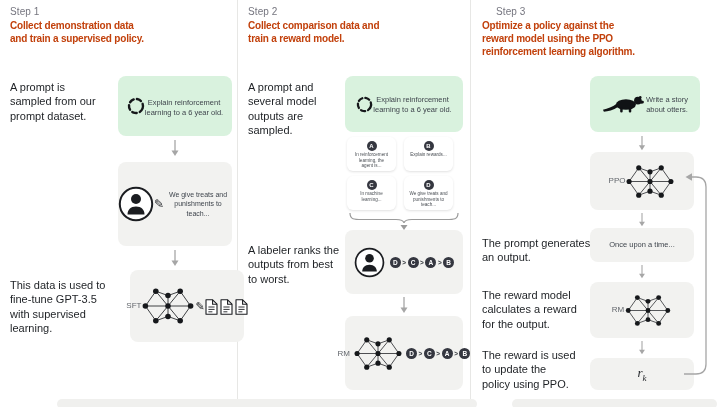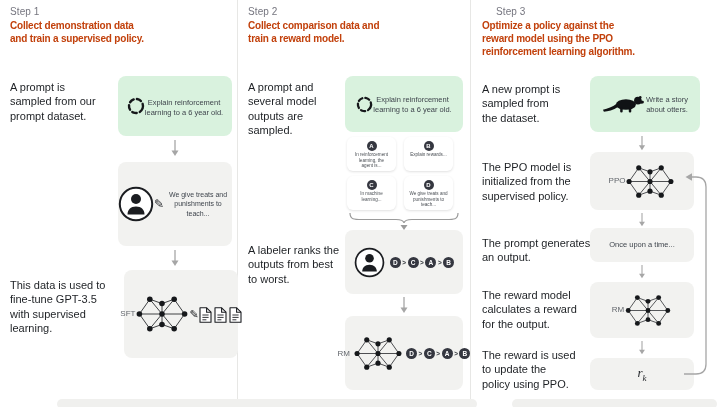--- a/index.html
+++ b/index.html
@@ -81,21 +81,21 @@
     <svg width="10" height="18" viewBox="0 0 10 18">
         <path d="M5,0 V11" stroke="#a6a6a6" stroke-width="1.3"></path>
         <path d="M1.5,10.5 L8.5,10.5 L5,16 Z" fill="#a6a6a6"></path>
       </svg>
   </div>
 
   <div class="desc" style="left:10px;top:278px;width:110px">This data is used to
 fine-tune GPT-3.5
 with supervised
 learning.</div>
-  <div class="card" style="left:124px;top:270px;width:114px;height:88px">
+  <div class="card" style="left:130px;top:270px;width:114px;height:72px">
     <div class="mlabel">SFT</div>
     <span>
       <svg width="54" height="40" viewBox="0 0 60 46">
         <path stroke="#24262a" stroke-width="1" fill="none" d="M4,23 L16,6 L30,11 L44,6 L56,23 L44,40 L30,35 L16,40 Z M30,23 L4,23 M30,23 L16,6 M30,23 L30,11 M30,23 L44,6 M30,23 L56,23 M30,23 L44,40 M30,23 L30,35 M30,23 L16,40"></path>
         <g fill="#16181b">
             <circle cx="4" cy="23" r="3.2"></circle>
             <circle cx="16" cy="6" r="3.2"></circle>
             <circle cx="30" cy="11" r="3.2"></circle>
             <circle cx="44" cy="6" r="3.2"></circle>
             <circle cx="56" cy="23" r="3.2"></circle>
@@ -231,23 +231,20 @@
       <span class="sep">&gt;</span>
       <span class="chip">B</span>
     </div>
   </div>
 
   <div class="step" style="left:496px;top:6px">Step 3</div>
   <div class="title" style="left:482px;top:20px;width:236px">Optimize a policy against the
 reward model using the PPO
 reinforcement learning algorithm.</div>
 
-  <div class="desc" style="left:482px;top:82px;width:100px">A new prompt is
-sampled from
-the dataset.</div>
   <div class="card green" style="left:590px;top:76px;width:110px;height:56px">
     <span>
       <svg width="44" height="20" viewBox="0 0 46 20">
         <path fill="#101215" d="M1,16 C6,15 11,13 15,10 L17,13 C12,16.5 6,18 2,18 Z"></path>
         <ellipse cx="25" cy="10.5" rx="10.5" ry="5.5" fill="#101215"></ellipse>
         <circle cx="37.5" cy="6.5" r="4" fill="#101215"></circle>
         <circle cx="40" cy="3" r="1.3" fill="#101215"></circle>
         <ellipse cx="41.5" cy="8" rx="2.4" ry="1.7" fill="#101215"></ellipse>
         <rect x="19" y="14" width="2.6" height="5" rx="1.2" fill="#101215"></rect>
         <rect x="28" y="14" width="2.6" height="5" rx="1.2" fill="#101215"></rect>
@@ -257,23 +254,20 @@
 about otters.</div>
   </div>
 
   <div class="arrow" style="left:637px;top:136px">
     <svg width="10" height="16" viewBox="0 0 10 18">
         <path d="M5,0 V11" stroke="#a6a6a6" stroke-width="1.3"></path>
         <path d="M1.5,10.5 L8.5,10.5 L5,16 Z" fill="#a6a6a6"></path>
       </svg>
   </div>
 
-  <div class="desc" style="left:482px;top:160px;width:105px">The PPO model is
-initialized from the
-supervised policy.</div>
   <div class="card" style="left:590px;top:152px;width:104px;height:58px">
     <div class="mlabel">PPO</div>
     <span>
       <svg width="50" height="37" viewBox="0 0 60 46">
         <path stroke="#24262a" stroke-width="1" fill="none" d="M4,23 L16,6 L30,11 L44,6 L56,23 L44,40 L30,35 L16,40 Z M30,23 L4,23 M30,23 L16,6 M30,23 L30,11 M30,23 L44,6 M30,23 L56,23 M30,23 L44,40 M30,23 L30,35 M30,23 L16,40"></path>
         <g fill="#16181b">
             <circle cx="4" cy="23" r="3.2"></circle>
             <circle cx="16" cy="6" r="3.2"></circle>
             <circle cx="30" cy="11" r="3.2"></circle>
             <circle cx="44" cy="6" r="3.2"></circle>

